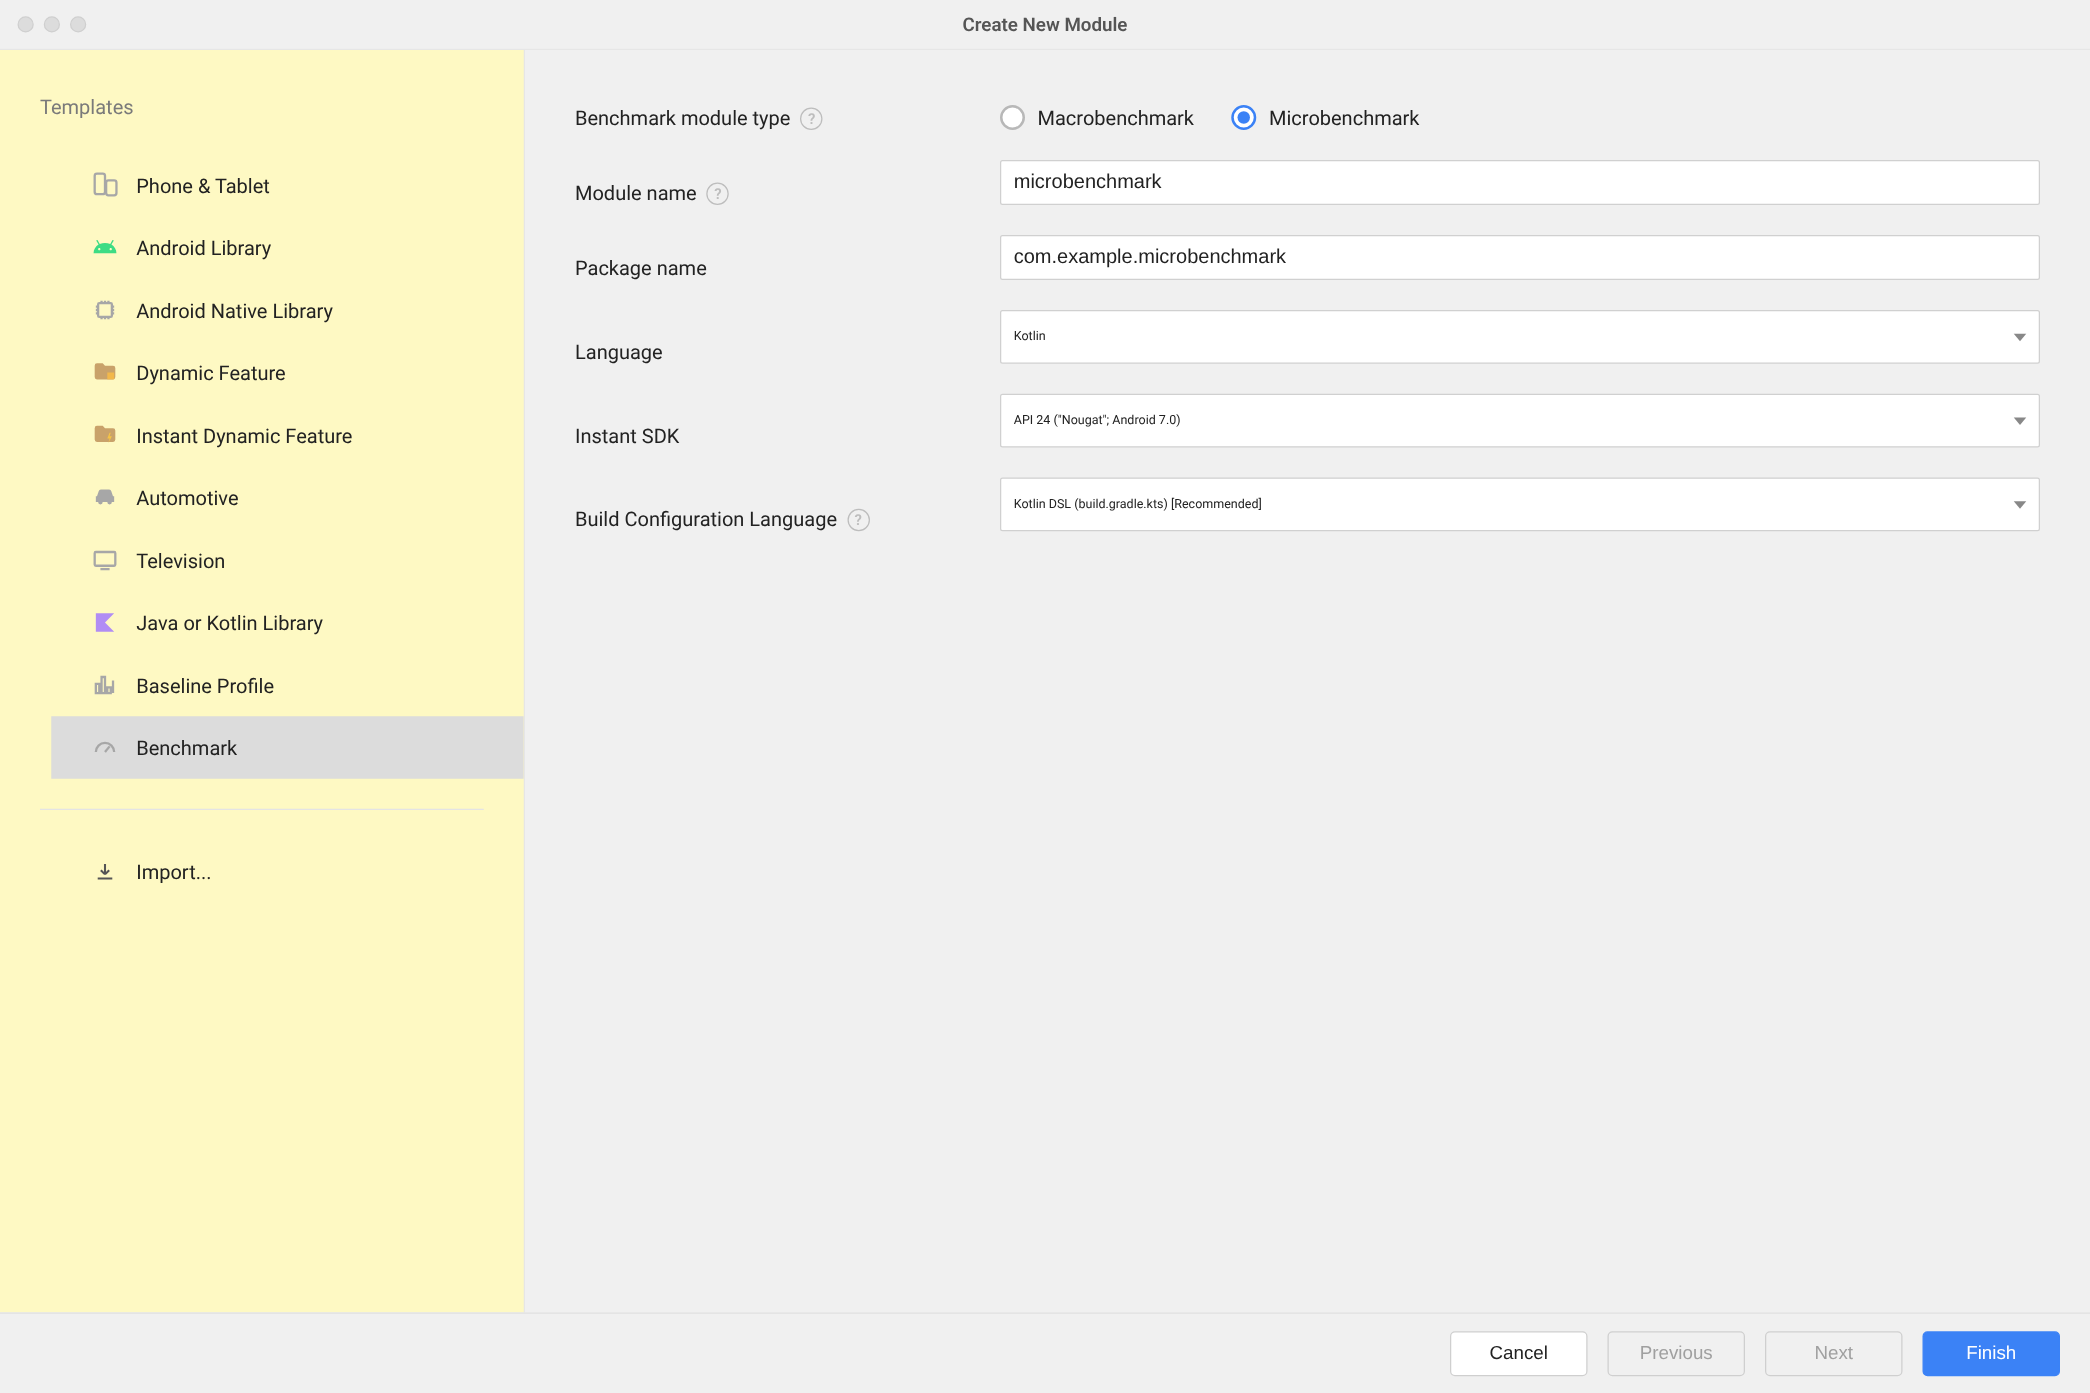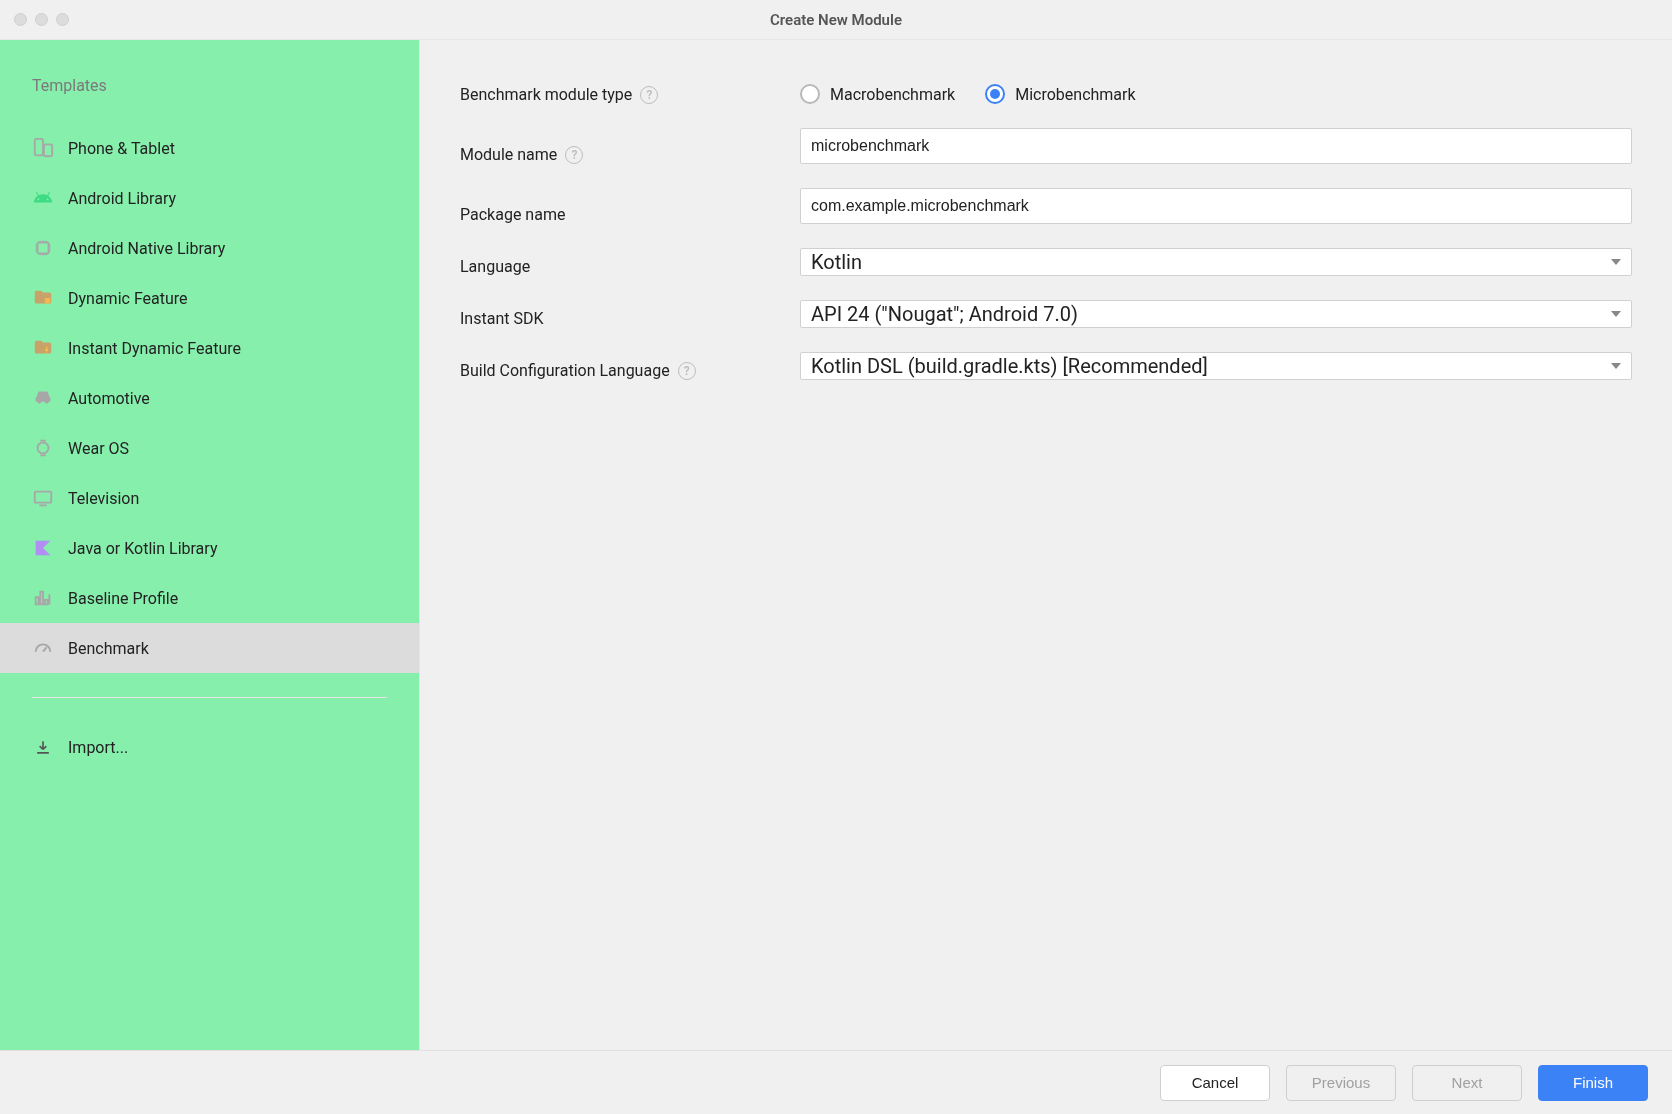--- a/index.html
+++ b/index.html
@@ -37,38 +37,39 @@
     font-weight: 600;
     color: #555;
   }
   .content {
     flex: 1;
     display: flex;
     min-height: 0;
   }
   .sidebar {
     width: 420px;
-    background: #86efac;
+    background: #fef9c3;
     border-right: 1px solid #e6e6e6;
     padding-top: 36px;
     overflow-y: auto;
   }
   .sidebar-heading {
     padding: 0 32px 28px 32px;
     color: #7a7a7a;
     font-size: 16px;
   }
   .template-item {
     display: flex;
     align-items: center;
     gap: 14px;
     padding: 14px 32px;
     cursor: pointer;
     color: #222;
     font-size: 16px;
+    margin-left: 41px;
   }
   .template-item.selected {
     background: #dcdcdc;
   }
   .template-item .icon {
     width: 22px; height: 22px;
     display: inline-flex; align-items: center; justify-content: center;
     flex-shrink: 0;
   }
   .sidebar-divider {
@@ -136,26 +137,26 @@
     height: 36px;
     padding: 6px 10px;
     border: 1px solid #d0d0d0;
     border-radius: 2px;
     background: #fff;
     font-size: 16px;
     color: #222;
   }
   .select {
     width: 100%;
-    height: 28px;
+    height: 43px;
     padding: 6px 30px 6px 10px;
     border: 1px solid #d0d0d0;
     border-radius: 2px;
     background: #fff;
-    font-size: 20px;
+    font-size: 10px;
     color: #222;
     position: relative;
     display: flex; align-items: center;
     cursor: pointer;
   }
   .select::after {
     content: "";
     position: absolute;
     right: 10px; top: 50%;
     transform: translateY(-50%);
@@ -255,29 +256,20 @@
           </span>
           <span>Instant Dynamic Feature</span>
         </div>
         <div class="template-item">
           <span class="icon">
             <svg viewBox="0 0 24 24" width="22" height="22">
               <path fill="#a7a7a7" d="M5 11l1.5-4.5A2 2 0 018.4 5h7.2a2 2 0 011.9 1.5L19 11h1v5h-2a2 2 0 01-4 0H10a2 2 0 01-4 0H4v-5h1z"></path>
             </svg>
           </span>
           <span>Automotive</span>
-        </div>
-        <div class="template-item">
-          <span class="icon">
-            <svg viewBox="0 0 24 24" width="22" height="22">
-              <circle cx="12" cy="12" r="6" fill="none" stroke="#a7a7a7" stroke-width="2"></circle>
-              <path d="M9 4h6M9 20h6" stroke="#a7a7a7" stroke-width="2"></path>
-            </svg>
-          </span>
-          <span>Wear OS</span>
         </div>
         <div class="template-item">
           <span class="icon">
             <svg viewBox="0 0 24 24" width="22" height="22">
               <rect x="3" y="5" width="18" height="12" rx="1" fill="none" stroke="#a7a7a7" stroke-width="2"></rect>
               <path d="M8 20h8" stroke="#a7a7a7" stroke-width="2"></path>
             </svg>
           </span>
           <span>Television</span>
         </div>

